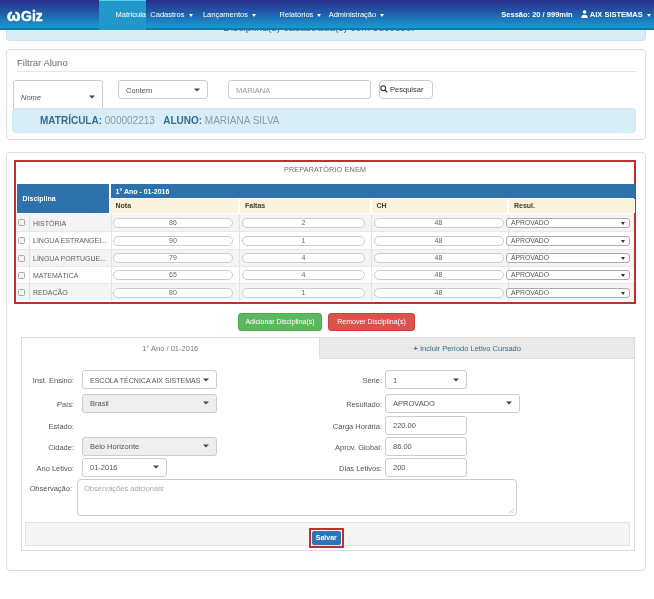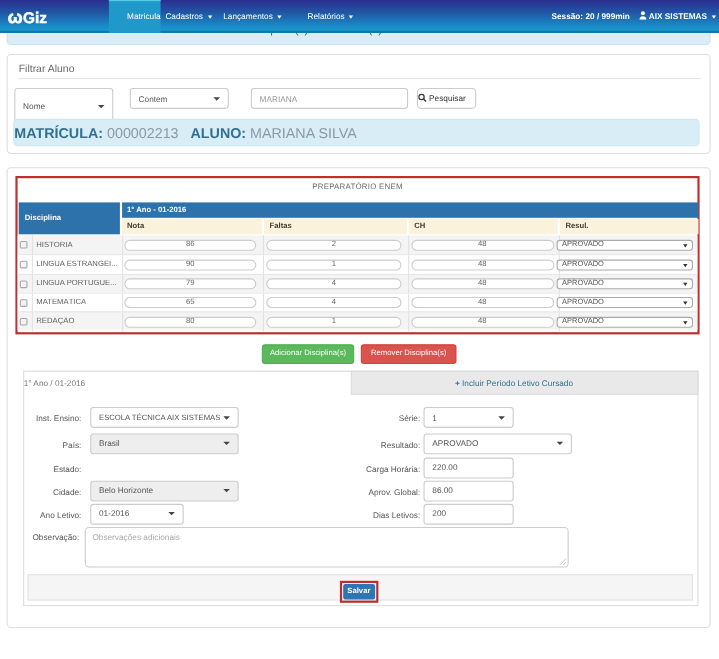--- a/index.html
+++ b/index.html
@@ -33,21 +33,21 @@
   font-size:7.5px; color:#555; }
 .sel .txt, .inp .txt { position:absolute; left:7px; top:50%; transform:translateY(-50%); white-space:nowrap; }
 .sel .car { position:absolute; right:7px; top:50%; transform:translateY(-50%);
   width:0; height:0; border-left:3px solid transparent; border-right:3px solid transparent;
   border-top:3.5px solid #444; }
 .btn-pesq { position:absolute; left:372px; top:30px; width:54px; height:19px;
   border:1px solid #ccc; border-radius:4px; background:#fff; font-size:7.5px; color:#333;
   text-align:left; line-height:17px; }
 .mat-box { position:absolute; left:5px; top:57.5px; width:624px; height:25px;
   background:#d9edf7; border:1px solid #cde7f2; border-radius:4px;
-  font-size:13px; line-height:23px; color:#8a9aa5; }
+  font-size:10px; line-height:23px; color:#8a9aa5; padding-left:27px; }
 .mat-box b { color:#31708f; font-weight:bold; }
 
 .panel2 { left:6px; top:152px; width:640px; height:419px; border:1px solid #ddd;
   border-radius:4px; background:#fff; }
 .redbox { position:absolute; left:7px; top:7px; width:622px; height:144px;
   border:2px solid #bf2f2f; }
 .tbl-title { position:absolute; left:7px; width:622px; top:12px; text-align:center;
   font-size:7.2px; color:#6b6b6b; letter-spacing:0.2px; }
 
 .cell { position:absolute; overflow:hidden; }
@@ -69,21 +69,21 @@
 
 .btn-g { position:absolute; left:231px; top:160px; width:84px; height:18px; background:#5cb85c;
   border:1px solid #4cae4c; border-radius:3px; color:#fff; font-size:7px; text-align:center; line-height:16px; }
 .btn-r { position:absolute; left:321px; top:160px; width:87px; height:18px; background:#d9534f;
   border:1px solid #d43f3a; border-radius:3px; color:#fff; font-size:7px; text-align:center; line-height:16px; }
 
 .tabpanel { position:absolute; left:13.5px; top:184px; width:614px; height:214px;
   border:1px solid #ddd; background:#fff; }
 .tab-a { position:absolute; left:-1px; top:-1px; width:299.5px; height:22px; background:#fff;
   border:1px solid #ddd; border-bottom:none; font-size:7.5px; color:#777;
-  text-align:left; line-height:21px; }
+  text-align:center; line-height:21px; }
 .tab-b { position:absolute; left:297.5px; top:-1px; width:315.5px; height:22px; background:#e9e9e9;
   border:1px solid #ddd; font-size:7.5px; color:#31708f; text-align:center; line-height:21px; }
 .tab-b b { color:#3b73af; }
 
 .flabel { position:absolute; font-size:7.5px; color:#555; text-align:right; white-space:nowrap; }
 .fsel, .finp { position:absolute; height:18.5px; border:1px solid #ccc; border-radius:3px;
   background:#fff; font-size:7.5px; color:#555; }
 .fsel.dis { background:#eee; }
 .fsel .txt, .finp .txt { position:absolute; left:7px; top:50%; transform:translateY(-50%); white-space:nowrap; }
 .fsel .car { position:absolute; right:7px; top:50%; transform:translateY(-50%);
@@ -111,31 +111,32 @@
   <div class="shade"></div>
   <svg class="logo" viewBox="0 0 45 24">
     <text x="0" y="18" font-family="Liberation Sans" font-size="16" font-weight="bold" fill="#fff" stroke="#fff" stroke-width="0.6">ω</text>
     <text x="14" y="18" font-family="Liberation Sans" font-size="14" font-weight="bold" fill="#fff" stroke="#fff" stroke-width="0.4">Giz</text>
   </svg>
   <div class="nav-tab-active"></div>
   <div class="nav-item" style="left:99px; width:47px; font-size:7.5px;text-align:right;">Matricula</div>
   <div class="nav-item" style="left:143px; width:57px; font-size:7.5px;">Cadastros <i class="caret"></i></div>
   <div class="nav-item" style="left:201px; width:57px; font-size:7.5px; white-space:nowrap;">Lançamentos <i class="caret"></i></div>
   <div class="nav-item" style="left:260px; width:57px; font-size:7.5px;margin-left:12px;">Relatórios <i class="caret"></i></div>
+  <div class="nav-item" style="left:326px; width:61px; font-size:7.5px;">Administração <i class="caret"></i></div>
   <div class="nav-item" style="left:501px; width:72px; font-size:7.5px; font-weight:bold; white-space:nowrap;">Sessão: 20 / 999min</div>
   <div class="nav-item" style="left:581px; width:67px; font-size:7.5px; font-weight:bold; white-space:nowrap;"><svg width="7" height="8" viewBox="0 0 7 8" style="vertical-align:-1px;">
         <circle cx="3.5" cy="2" r="1.8" fill="#fff"></circle>
         <path d="M0.3 8 a3.2 3.2 0 0 1 6.4 0 z" fill="#fff"></path>
       </svg> AIX SISTEMAS <i class="caret"></i></div>
 </div>
 
 <div class="abs fieldset1">
   <div class="f-legend">Filtrar Aluno</div>
   <div class="f-line"></div>
-  <div class="sel" style="left:6px; top:30px; width:90px; height:33px;">
+  <div class="sel" style="left:6px; top:30px; width:90px; height:33px;font-style:italic;">
       <span class="txt">Nome</span>
       <span class="car"></span>
     </div>
   <div class="sel" style="left:111px; top:30px; width:90px; height:19px;">
       <span class="txt">Contem</span>
       <span class="car"></span>
     </div>
   <div class="inp" style="left:221px; top:30px; width:143px; height:19px;">
       <span class="txt" style="color:#999;">MARIANA</span>
     </div>

